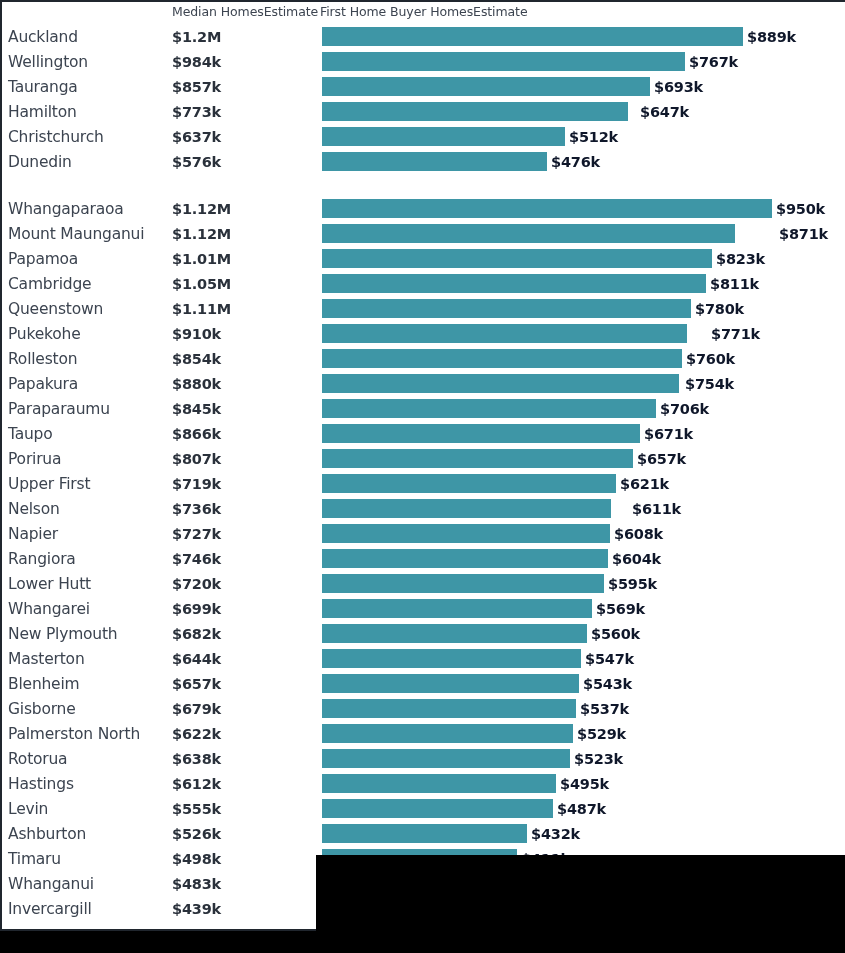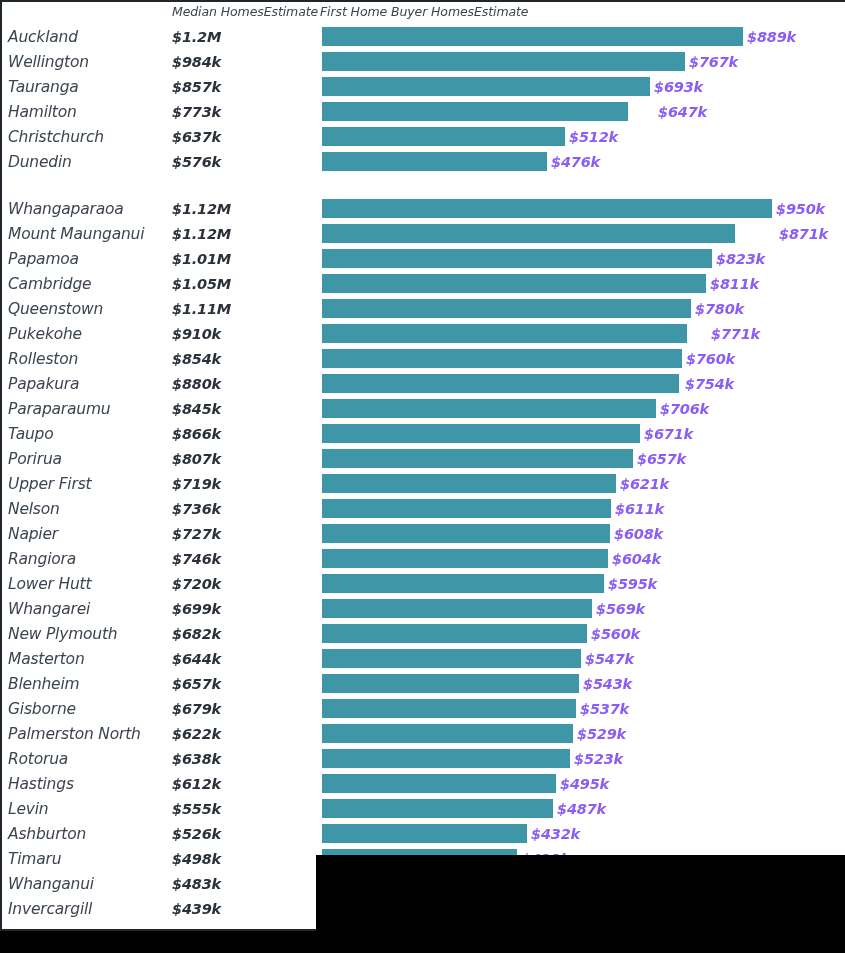--- a/index.html
+++ b/index.html
@@ -13,21 +13,20 @@
     font-family: "DejaVu Sans", "Liberation Sans", sans-serif;
     overflow: hidden;
     position: relative;
   }
 
   #root {
     position: absolute;
     left: 0; top: 0;
     width: 730px; height: 953px;
     background: #000;
-    font-style: italic;
   }
 
   
   .sheet {
     position: absolute;
     left: 0; top: 0;
     width: 845px; height: 931px;
     background: #ffffff;
     border-left: 2px solid #20262e;
     border-top: 2px solid #20262e;
@@ -101,21 +100,21 @@
     left: 0; top: 3px;
     height: 19px;
     background: #3e96a6;
   }
   .bar-label {
     position: absolute;
     top: 50%;
     transform: translateY(-50%);
     font-size: 14.5px;
     font-weight: 700;
-    color: #8b5cf6;
+    color: #0f172a;
     white-space: nowrap;
     letter-spacing: -0.2px;
     padding-left: 4px;
   }
 
   
   .overlay-right {
     position: absolute;
     left: 316px; top: 855px;
     width: 529px; height: 98px;
@@ -164,21 +163,21 @@
             <div class="bar-wrap">
               <div class="bar" style="width: 328px; background: rgb(62, 150, 166);"></div>
               <div class="bar-label" style="left: 328px;">$693k</div>
             </div>
           </div>
           <div class="row">
             <div class="city">Hamilton</div>
             <div class="median">$773k</div>
             <div class="bar-wrap">
               <div class="bar" style="width: 306px; background: rgb(62, 150, 166);"></div>
-              <div class="bar-label" style="left: 324px; padding-left: 12px;">$647k</div>
+              <div class="bar-label" style="left: 306px; padding-left: 12px;">$647k</div>
             </div>
           </div>
           <div class="row">
             <div class="city">Christchurch</div>
             <div class="median">$637k</div>
             <div class="bar-wrap">
               <div class="bar" style="width: 243px; background: rgb(62, 150, 166);"></div>
               <div class="bar-label" style="left: 243px;">$512k</div>
             </div>
           </div>
@@ -287,21 +286,21 @@
             <div class="bar-wrap">
               <div class="bar" style="width: 294px; background: rgb(62, 150, 166);"></div>
               <div class="bar-label" style="left: 294px;">$621k</div>
             </div>
           </div>
           <div class="row">
             <div class="city">Nelson</div>
             <div class="median">$736k</div>
             <div class="bar-wrap">
               <div class="bar" style="width: 289px; background: rgb(62, 150, 166);"></div>
-              <div class="bar-label" style="left: 289px;">$611k</div>
+              <div class="bar-label" style="left: 306px;">$611k</div>
             </div>
           </div>
           <div class="row">
             <div class="city">Napier</div>
             <div class="median">$727k</div>
             <div class="bar-wrap">
               <div class="bar" style="width: 288px; background: rgb(62, 150, 166);"></div>
               <div class="bar-label" style="left: 288px;">$608k</div>
             </div>
           </div>

